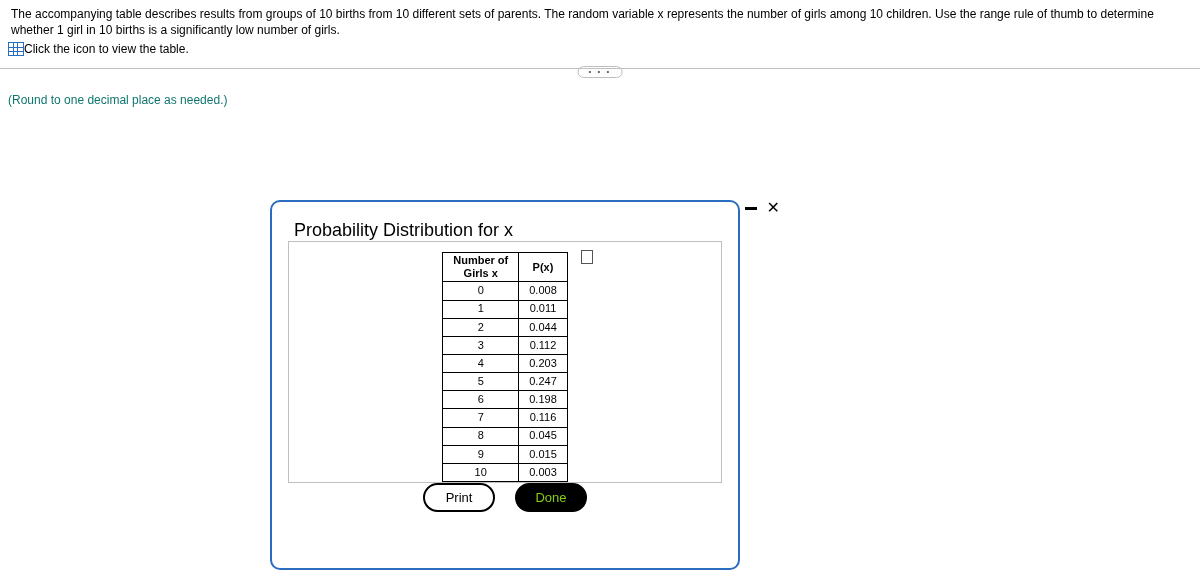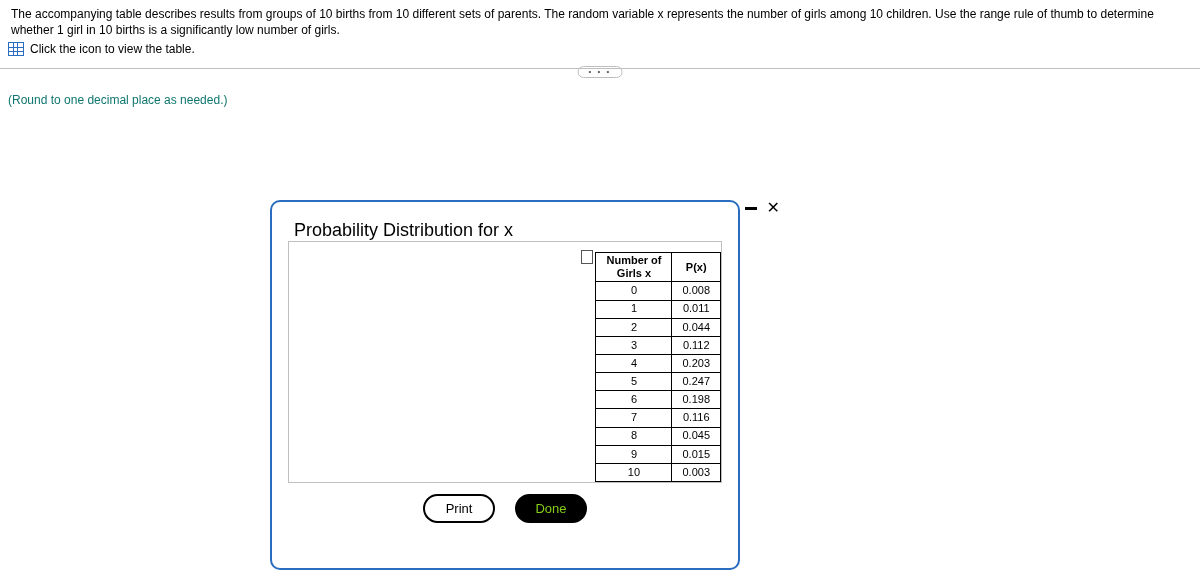--- a/index.html
+++ b/index.html
@@ -14,21 +14,20 @@
     position: relative;
     overflow: hidden;
   }
   .top-text {
     padding: 6px 8px 0 11px;
     line-height: 1.35;
   }
   .icon-row {
     display: flex;
     align-items: center;
-    gap: 6px;
     padding: 4px 8px 6px 8px;
   }
   .table-icon {
     width: 16px;
     height: 14px;
     border: 1px solid #2a6cc0;
     display: inline-block;
     position: relative;
     box-sizing: border-box;
     background:
@@ -104,21 +103,21 @@
   }
   .close-x {
     font-size: 16px;
     line-height: 1;
   }
   .inner-panel {
     border: 1px solid #bfbfbf;
     height: 230px;
     position: relative;
     display: flex;
-    justify-content: flex-end;
+    justify-content: center;
     padding-top: 10px;
   }
   .copy-icon {
     position: absolute;
     top: 8px;
     right: 128px;
     width: 10px;
     height: 12px;
     border: 1px solid #555;
     background: #fff;
@@ -144,21 +143,21 @@
     text-align: center;
     line-height: 1.2;
   }
   table.dist th {
     font-weight: bold;
   }
   .btn-row {
     display: flex;
     justify-content: center;
     gap: 20px;
-    margin-top: 11px;
+    margin-top: 0;
   }
   .btn {
     min-width: 72px;
     padding: 5px 16px;
     border-radius: 16px;
     font-size: 13px;
     text-align: center;
     cursor: pointer;
     box-sizing: border-box;
   }

